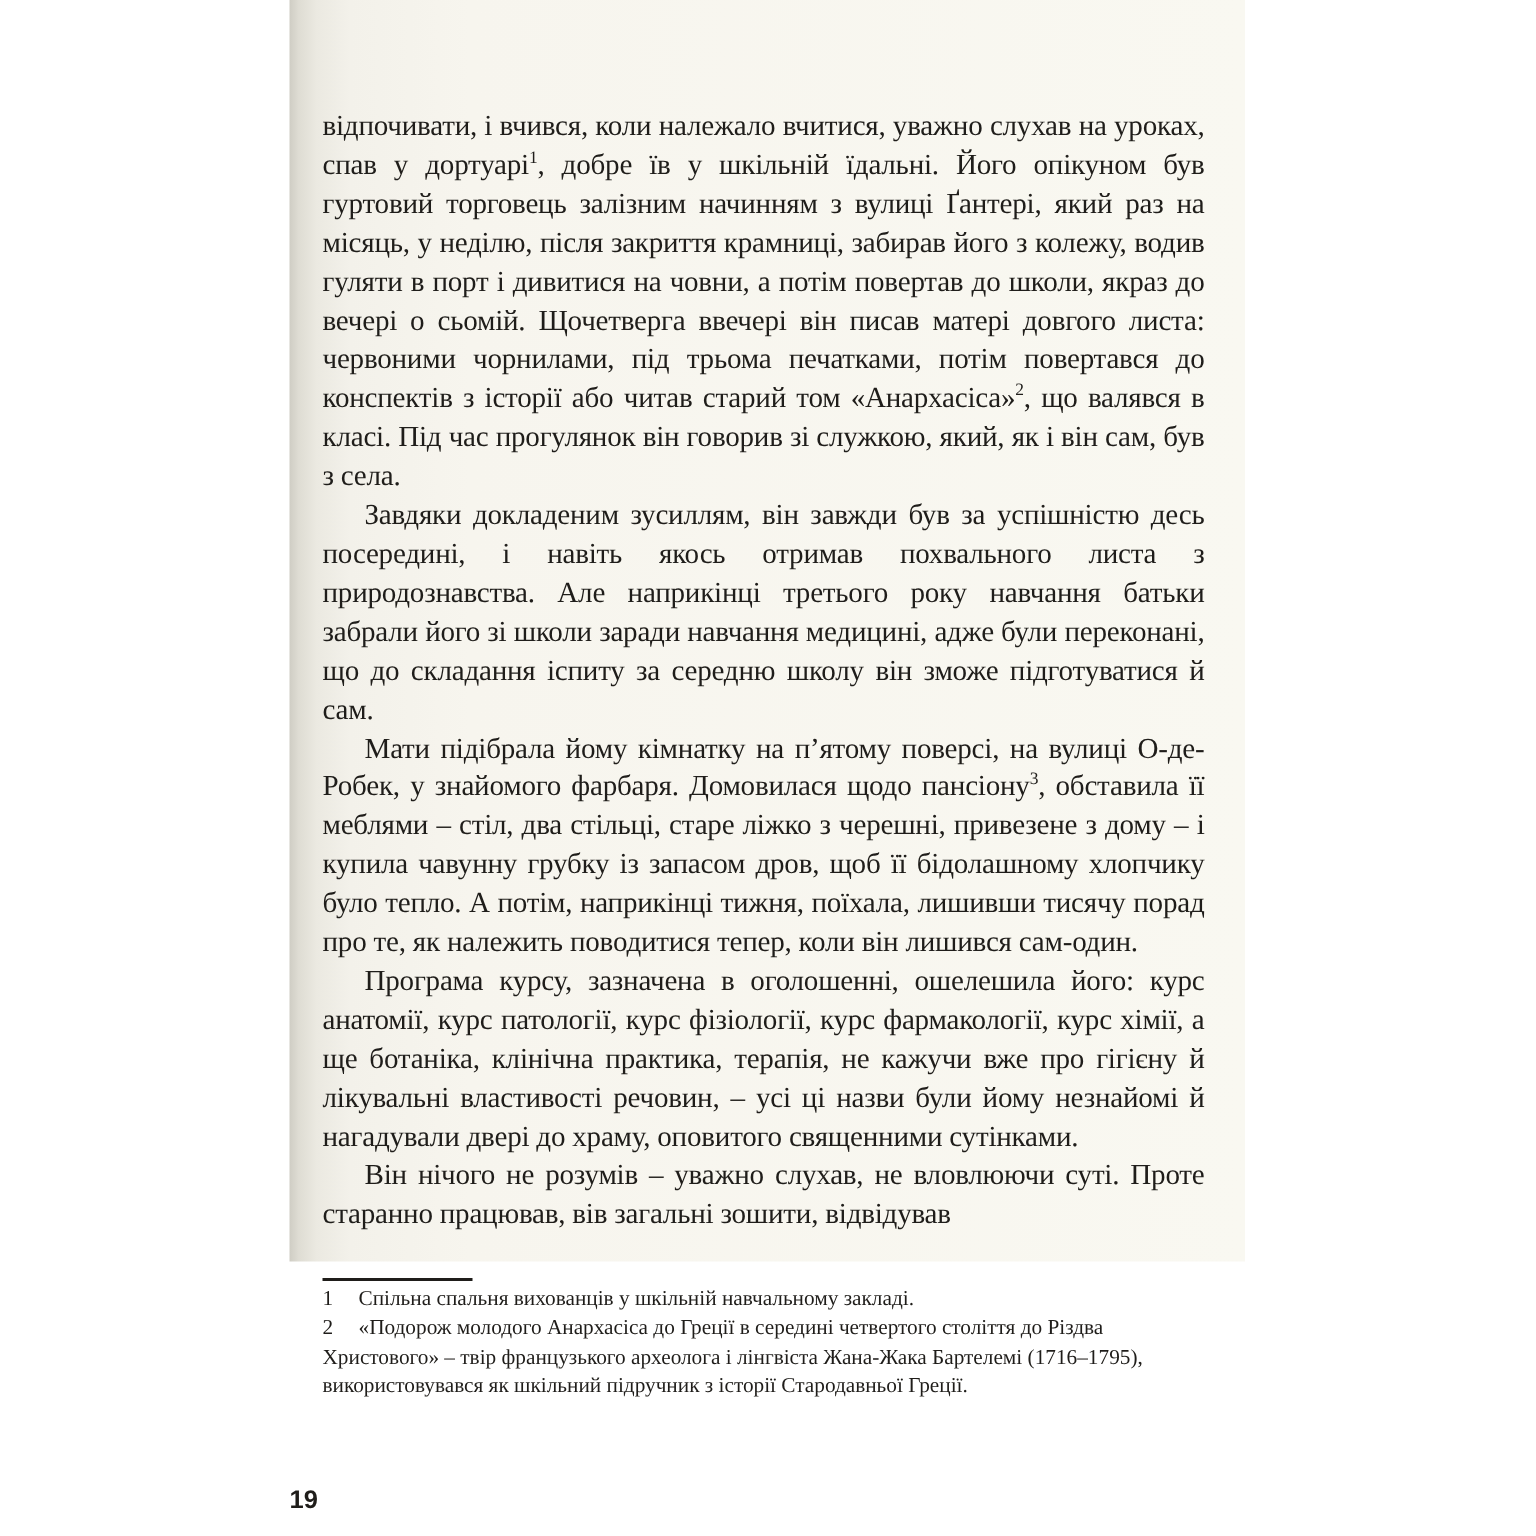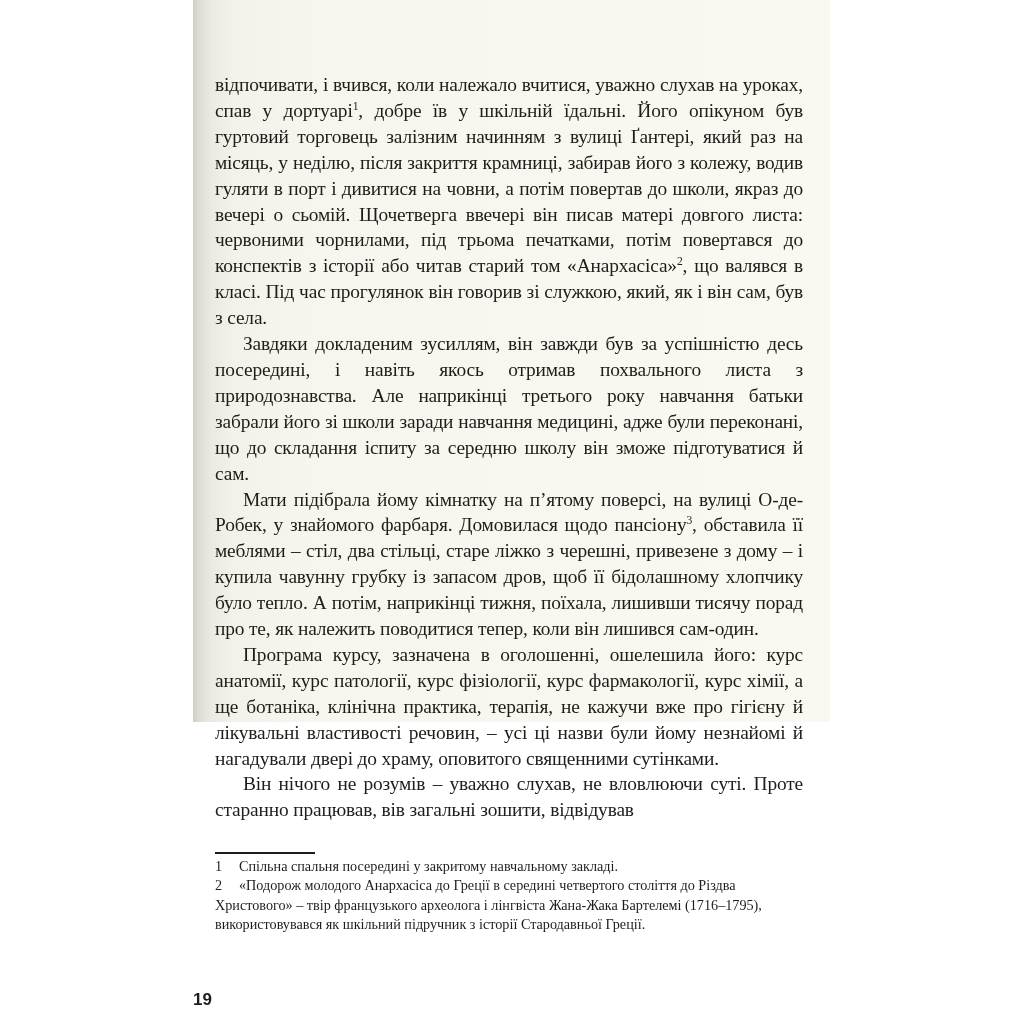--- a/index.html
+++ b/index.html
@@ -5,21 +5,21 @@
     html, body { margin: 0; padding: 0; }
     body {
       width: 1024px; height: 1024px;
       background: #ffffff;
       position: relative;
       overflow: hidden;
     }
     .page {
       position: absolute;
       left: 193px; top: 0;
-      width: 637px; height: 722px;
+      width: 637px; height: 841px;
       background: linear-gradient(to right, #cfcdc4 0px, #dedcd3 6px, #ebe9e1 18px, #f3f1ea 40px, #f7f5ee 120px, #f9f8f1 100%);
     }
     .body-text {
       position: absolute;
       left: 22px; top: 72px;
       width: 588px;
       font-family: "Liberation Serif", "DejaVu Serif", serif;
       font-size: 19.4px;
       line-height: 25.9px;
       color: #1f1d1a;
@@ -62,17 +62,17 @@
 <div class="page">
   <div class="body-text" id="body-text">
       <p><span>відпочивати, і вчився, коли належало вчитися, уважно слухав на уроках, спав у дортуарі</span><sup>1</sup><span>, добре їв у шкільній їдальні. Його опікуном був гуртовий торговець залізним начинням з вулиці Ґантері, який раз на місяць, у неділю, після закриття крамниці, забирав його з колежу, водив гуляти в порт і дивитися на човни, а потім повертав до школи, якраз до вечері о сьомій. Щочетверга ввечері він писав матері довгого листа: червоними чорнилами, під трьома печатками, потім повертався до конспектів з історії або читав старий том «Анархасіса»</span><sup>2</sup><span>, що валявся в класі. Під час прогулянок він говорив зі служкою, який, як і він сам, був з села.</span></p>
       <p class="indent"><span>Завдяки докладеним зусиллям, він завжди був за успішністю десь посередині, і навіть якось отримав похвального листа з природознавства. Але наприкінці третього року навчання батьки забрали його зі школи заради навчання медицині, адже були переконані, що до складання іспиту за середню школу він зможе підготуватися й сам.</span></p>
       <p class="indent"><span>Мати підібрала йому кімнатку на п’ятому поверсі, на вулиці О-де-Робек, у знайомого фарбаря. Домовилася щодо пансіону</span><sup>3</sup><span>, обставила її меблями – стіл, два стільці, старе ліжко з черешні, привезене з дому – і купила чавунну грубку із запасом дров, щоб її бідолашному хлопчику було тепло. А потім, наприкінці тижня, поїхала, лишивши тисячу порад про те, як належить поводитися тепер, коли він лишився сам-один.</span></p>
       <p class="indent"><span>Програма курсу, зазначена в оголошенні, ошелешила його: курс анатомії, курс патології, курс фізіології, курс фармакології, курс хімії, а ще ботаніка, клінічна практика, терапія, не кажучи вже про гігієну й лікувальні властивості речовин, – усі ці назви були йому незнайомі й нагадували двері до храму, оповитого священними сутінками.</span></p>
       <p class="indent"><span>Він нічого не розумів – уважно слухав, не вловлюючи суті. Проте старанно працював, вів загальні зошити, відвідував</span></p>
     </div>
   <div class="rule"></div>
   <div class="footnotes" id="footnotes">
-      <p class="fn"><span class="fn-num">1</span><span>Спільна спальня посередині у закритому навчальному закладі.</span></p>
+      <p class="fn"><span class="fn-num">1</span><span>Спільна спальня вихованців у шкільній навчальному закладі.</span></p>
       <p class="fn"><span class="fn-num">2</span><span>«Подорож молодого Анархасіса до Греції в середині четвертого століття до Різдва Христового» – твір французького археолога і лінгвіста Жана-Жака Бартелемі (1716–1795), використовувався як шкільний підручник з історії Стародавньої Греції.</span></p>
     </div>
   <div class="page-number">19</div>
 </div>
 
 </body></html>

